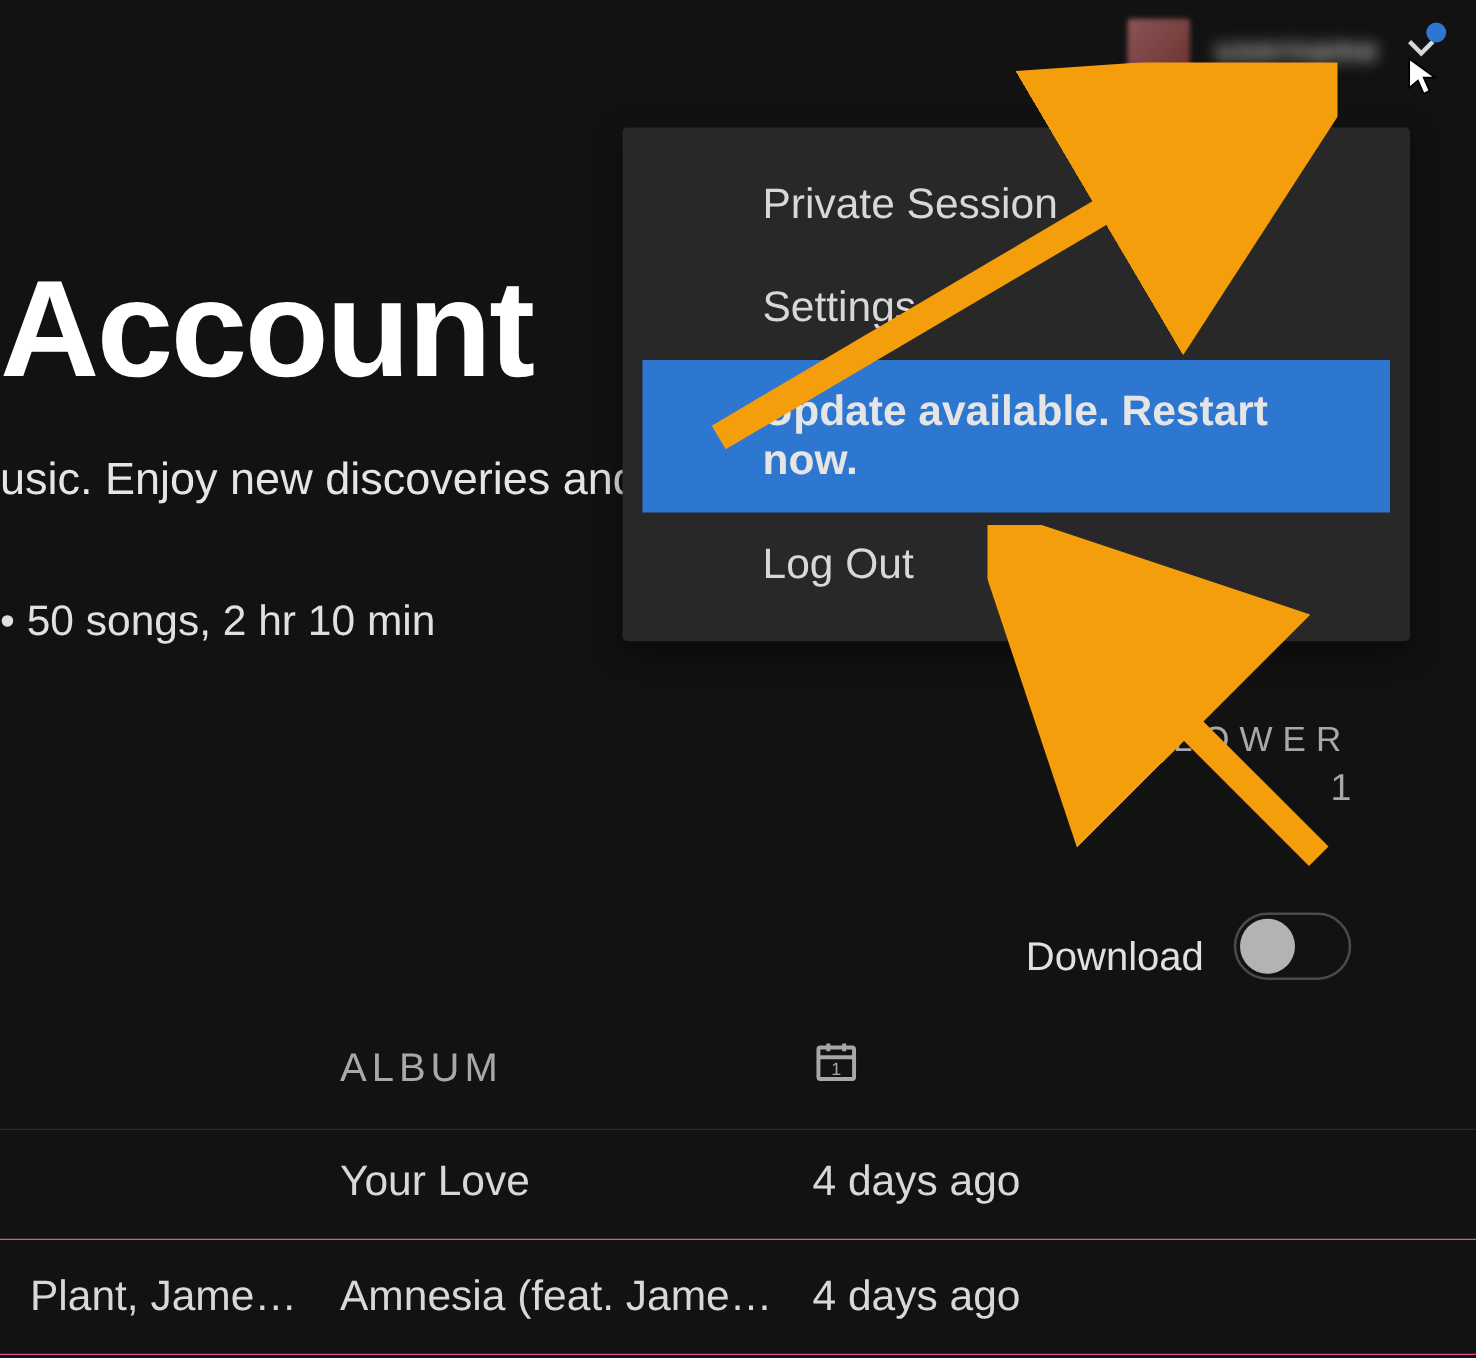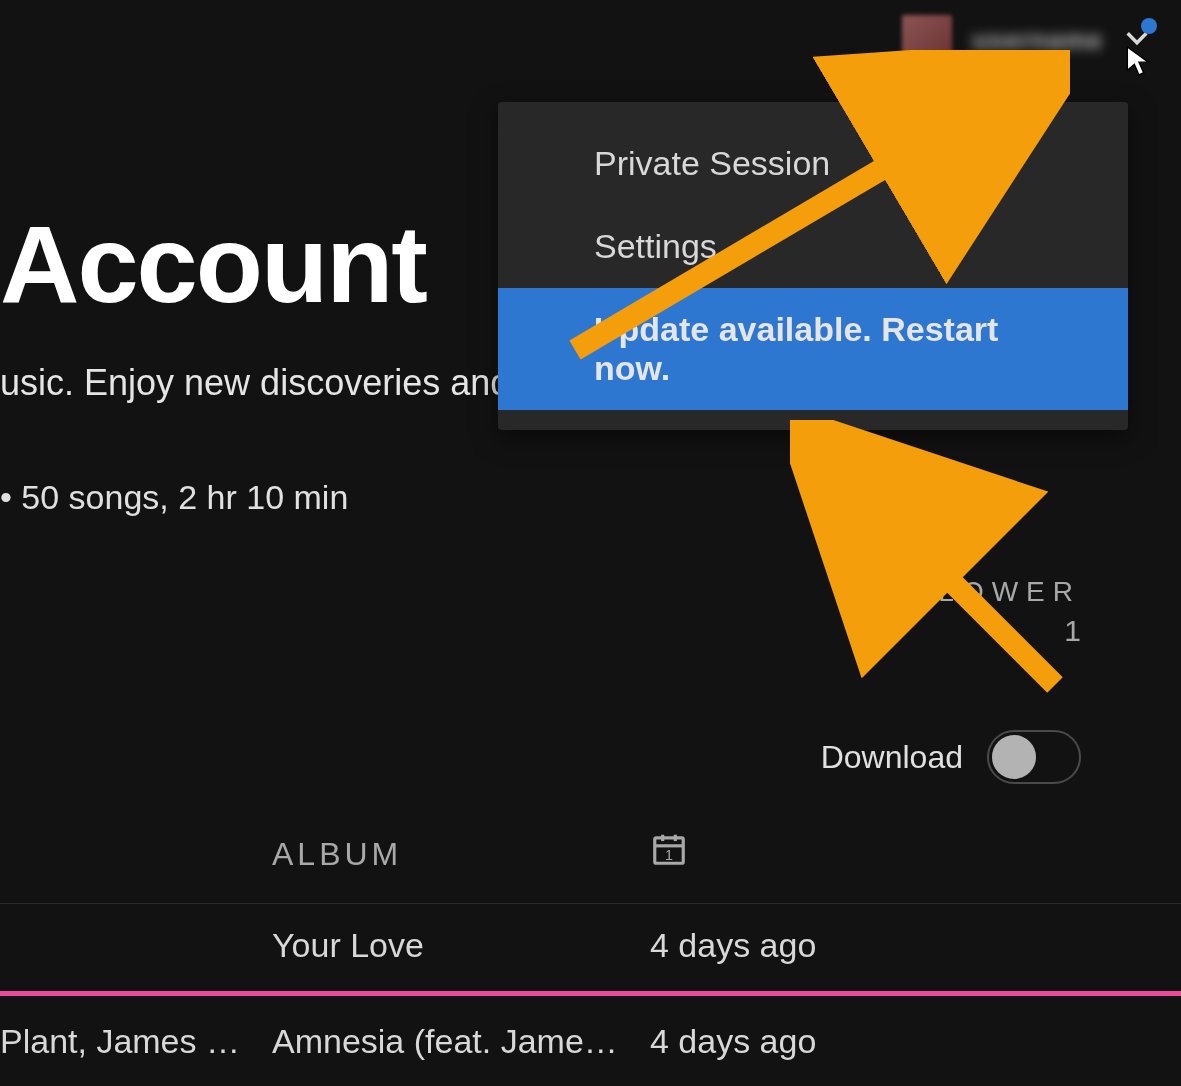--- a/index.html
+++ b/index.html
@@ -81,21 +81,21 @@
       color: #e0e0e0;
     }
     .dropdown {
       position: absolute;
       top: 102px;
       left: 498px;
       width: 630px;
       background: #282828;
       border-radius: 4px;
       box-shadow: 0 8px 24px rgba(0,0,0,0.5);
-      padding: 20px 0;
+      padding: 20px 16px;
     }
     .dropdown-item {
       padding: 22px 96px;
       font-size: 34px;
       color: #d8d8d8;
       cursor: pointer;
     }
     .dropdown-item.highlighted {
       background: #2e77d0;
       color: #e5e5e5;
@@ -115,21 +115,21 @@
     .follower-count {
       font-size: 30px;
       color: #a8a8a8;
       margin-top: 6px;
     }
     .download-row {
       position: absolute;
       top: 730px;
       right: 100px;
       display: flex;
-      align-items: center;
+      align-items: flex-end;
       gap: 24px;
     }
     .download-label {
       font-size: 32px;
       color: #e0e0e0;
     }
     .toggle {
       width: 94px;
       height: 54px;
       border-radius: 30px;
@@ -173,30 +173,31 @@
     .table-body {
       position: absolute;
       top: 900px;
       left: 0;
       right: 0;
     }
     .track-row {
       display: flex;
       align-items: center;
       padding: 26px 0;
-      border-bottom: 5px solid #ec4899;
+      border-bottom: 1px solid #ec4899;
       font-size: 34px;
       color: #d8d8d8;
     }
     .track-artist {
       width: 272px;
       overflow: hidden;
       white-space: nowrap;
       text-overflow: ellipsis;
       padding-right: 20px;
+      padding-left: 24px;
     }
     .track-album {
       width: 378px;
       overflow: hidden;
       white-space: nowrap;
     }
     .track-date {
       flex: 1;
     }
     .arrow {
@@ -237,20 +238,21 @@
 <div class="main-title">Account</div>
 <div class="subtitle">
   <span>usic. Enjoy new discoveries and</span><br>
 </div>
 <div class="meta-line">• 50 songs, 2 hr 10 min</div>
 
 <div class="dropdown">
   <div class="dropdown-item">Private Session</div>
   <div class="dropdown-item">Settings</div>
   <div class="dropdown-item highlighted">Update available. Restart now.</div>
+  <div class="dropdown-item">Log Out</div>
 </div>
 
 <div class="follower-block">
   <div class="follower-label">FOLLOWER</div>
   <div class="follower-count">1</div>
 </div>
 
 <div class="download-row">
   <div class="download-label">Download</div>
   <div class="toggle">

